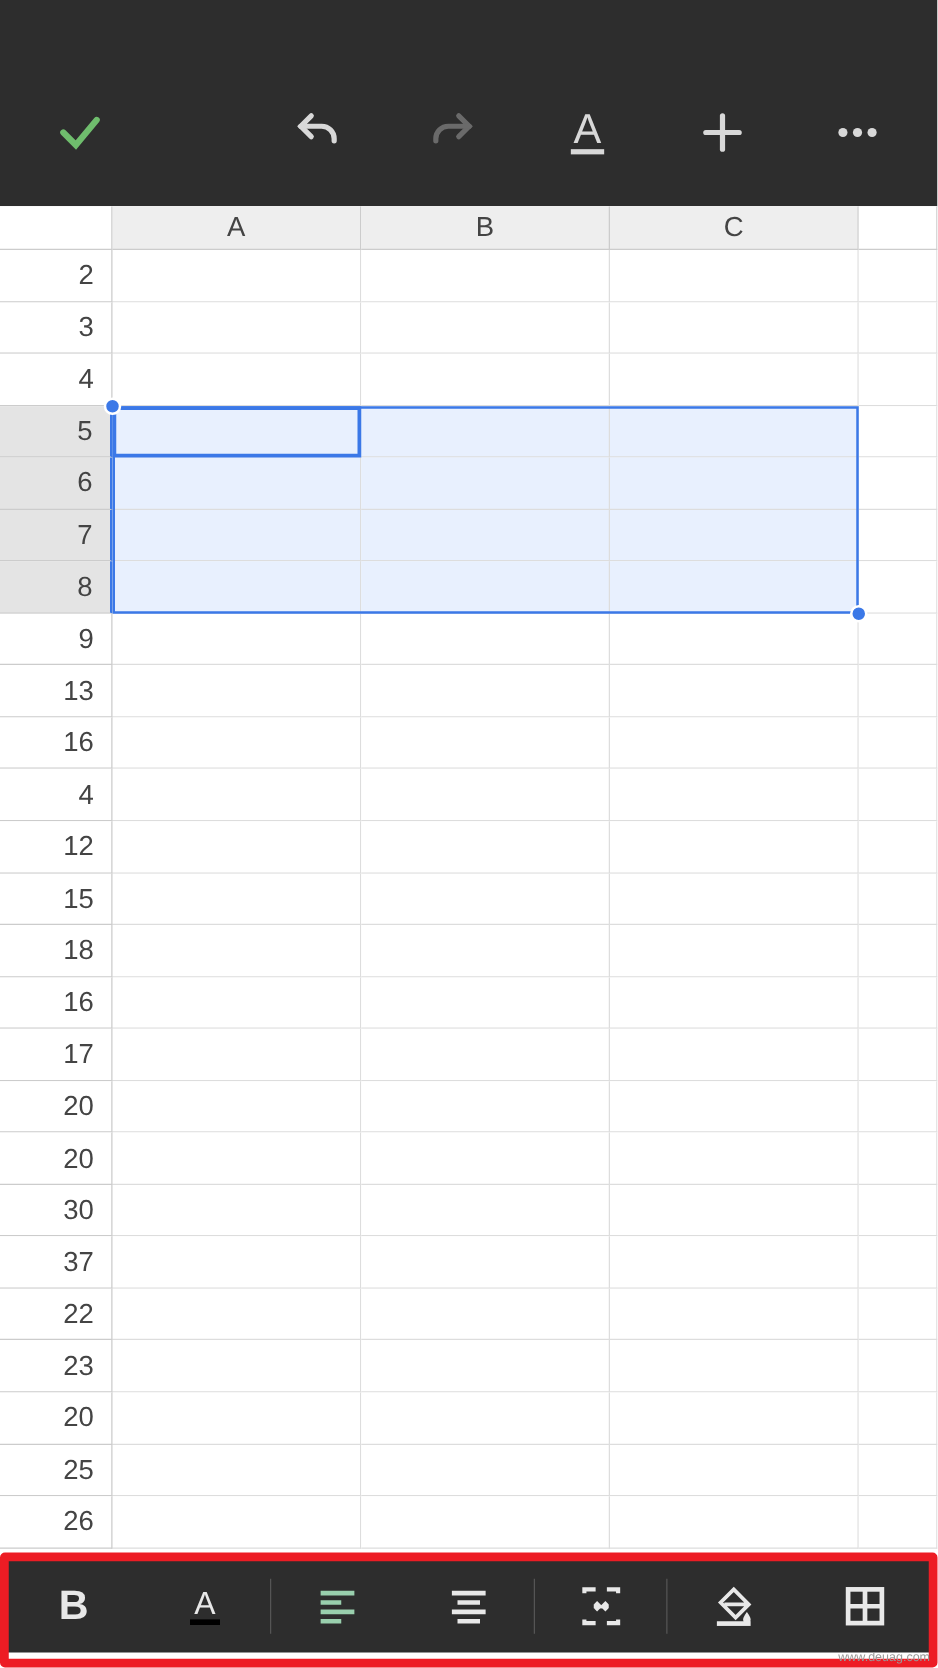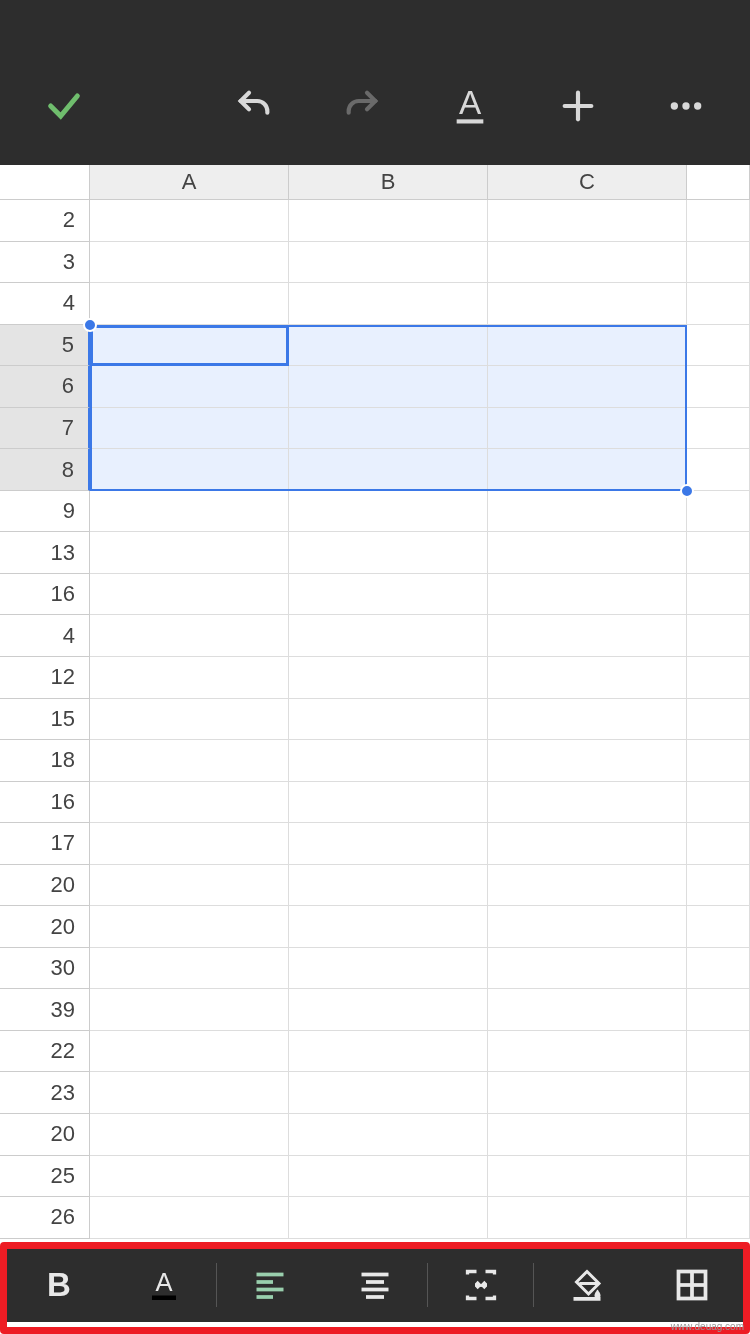--- a/index.html
+++ b/index.html
@@ -111,21 +111,21 @@
       <div class="row-h">16</div>
       <div class="row-h">4</div>
       <div class="row-h">12</div>
       <div class="row-h">15</div>
       <div class="row-h">18</div>
       <div class="row-h">16</div>
       <div class="row-h">17</div>
       <div class="row-h">20</div>
       <div class="row-h">20</div>
       <div class="row-h">30</div>
-      <div class="row-h">39</div>
+      <div class="row-h">37</div>
       <div class="row-h">22</div>
       <div class="row-h">23</div>
       <div class="row-h">20</div>
       <div class="row-h">25</div>
       <div class="row-h">26</div>
     </div>
   <div class="cells" id="cells">
       <div class="cell-row">
         <div class="cell" style="width: 199px;"></div>
         <div class="cell" style="width: 199px;"></div>

